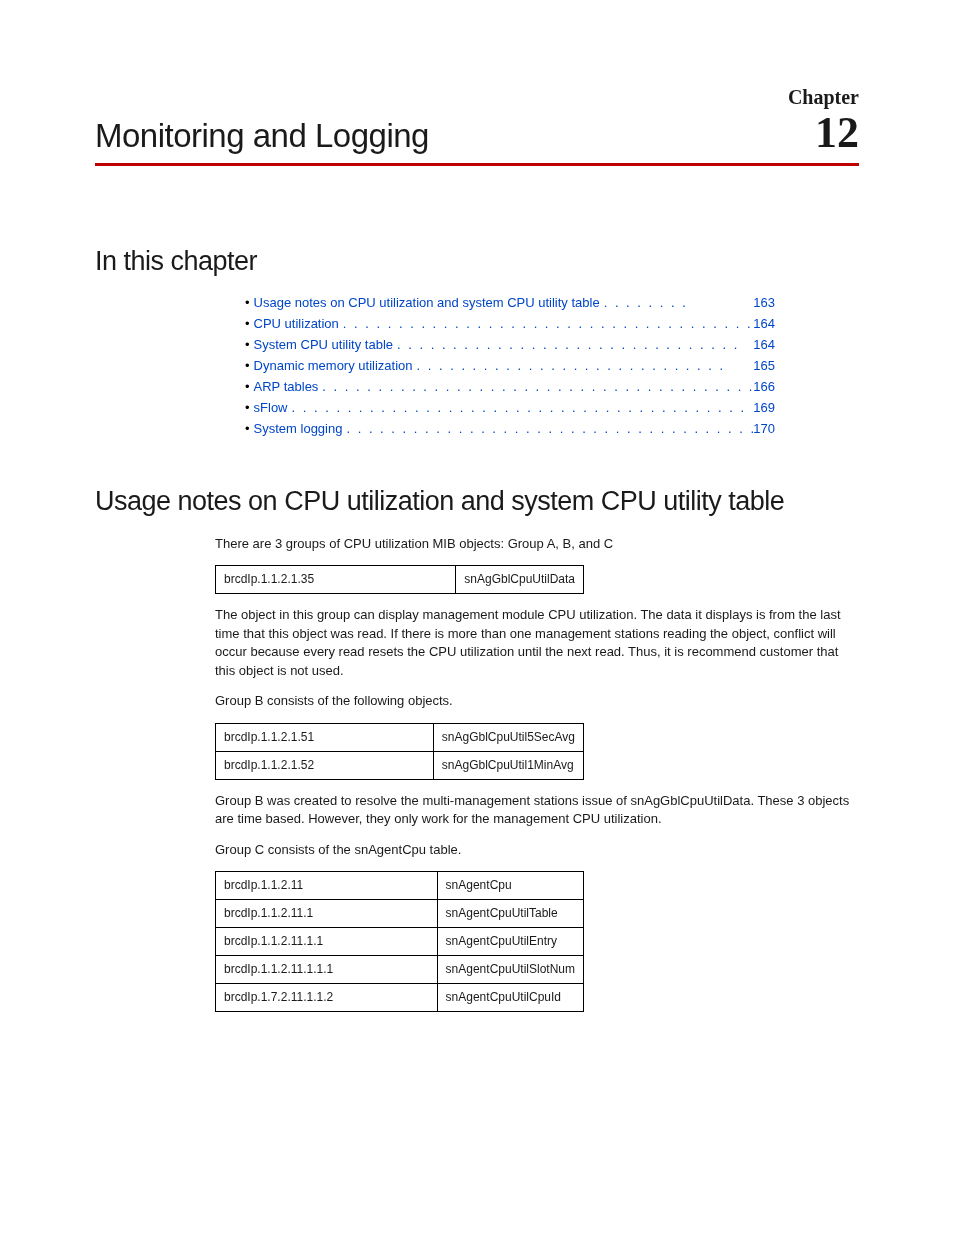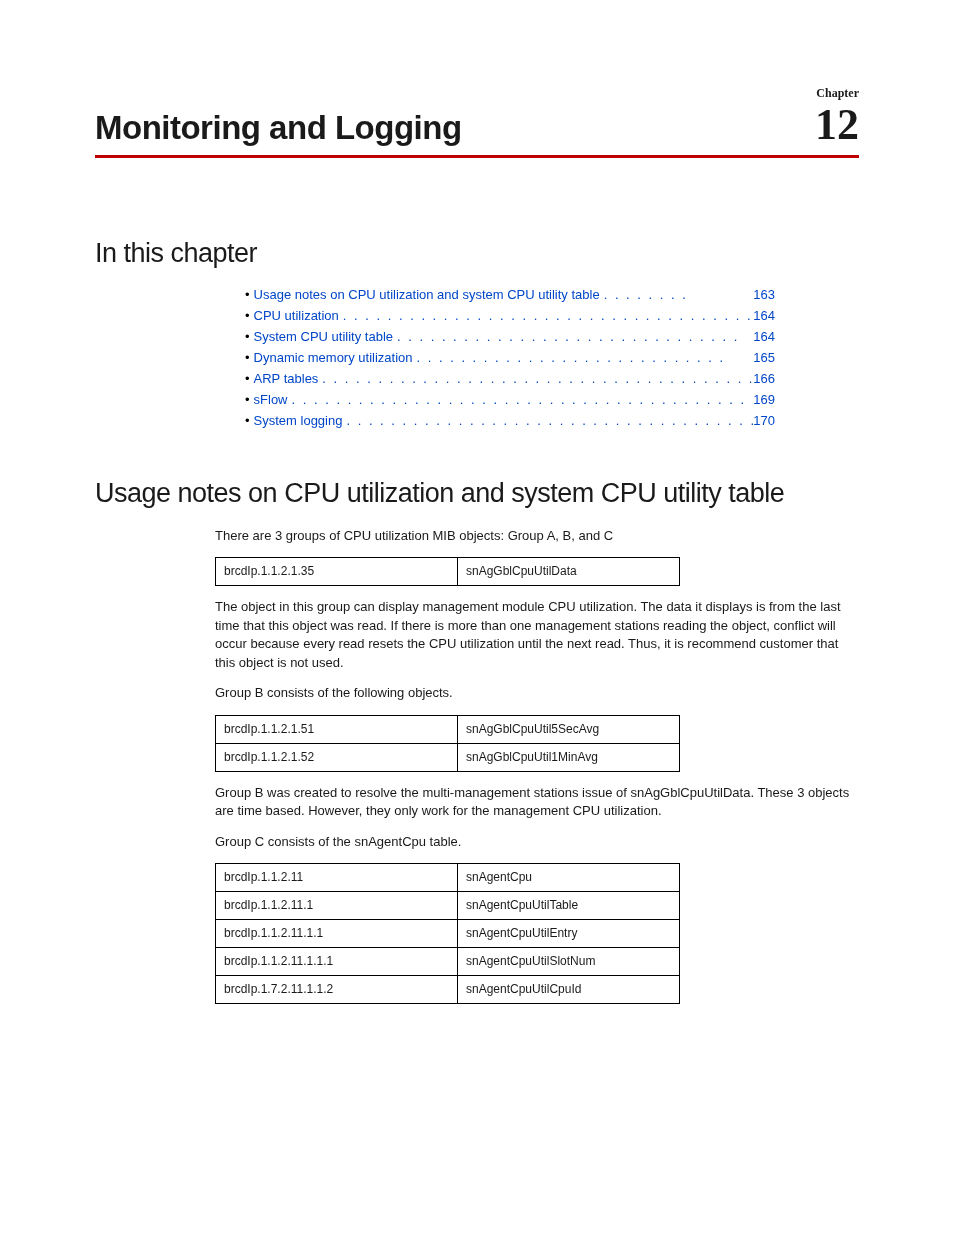--- a/index.html
+++ b/index.html
@@ -9,36 +9,36 @@
     font-family: Arial, Helvetica, sans-serif;
     color: #1a1a1a;
     width: 954px;
   }
   .page {
     padding: 86px 95px 60px 95px;
   }
   .chapter-label {
     text-align: right;
     font-family: Georgia, 'Times New Roman', serif;
-    font-size: 12px;
+    font-size: 20px;
     font-weight: bold;
     margin-bottom: 2px;
   }
   .title-row {
     display: flex;
     justify-content: space-between;
     align-items: baseline;
     border-bottom: 3px solid #c00000;
     padding-bottom: 8px;
     margin-bottom: 80px;
   }
   .chapter-title {
     font-family: Arial, Helvetica, sans-serif;
     font-size: 33px;
-    font-weight: 700;
+    font-weight: 400;
     letter-spacing: -0.5px;
   }
   .chapter-number {
     font-family: Georgia, 'Times New Roman', serif;
     font-size: 44px;
     font-weight: bold;
     line-height: 1;
   }
   .section-h {
     font-family: Arial, Helvetica, sans-serif;
@@ -81,21 +81,21 @@
     margin-left: 120px;
     font-size: 13px;
     line-height: 1.42;
   }
   .body-block p {
     margin: 0 0 12px 0;
   }
   .mib-table {
     border-collapse: collapse;
     margin-bottom: 12px;
-    width: 465px;
+    width: 369px;
     font-size: 12px;
   }
   .mib-table td {
     border: 1px solid #000;
     padding: 5px 8px;
     font-family: Arial, Helvetica, sans-serif;
   }
   .mib-table td:first-child { width: 225px; }
   .italic { font-style: italic; }
 </style>

